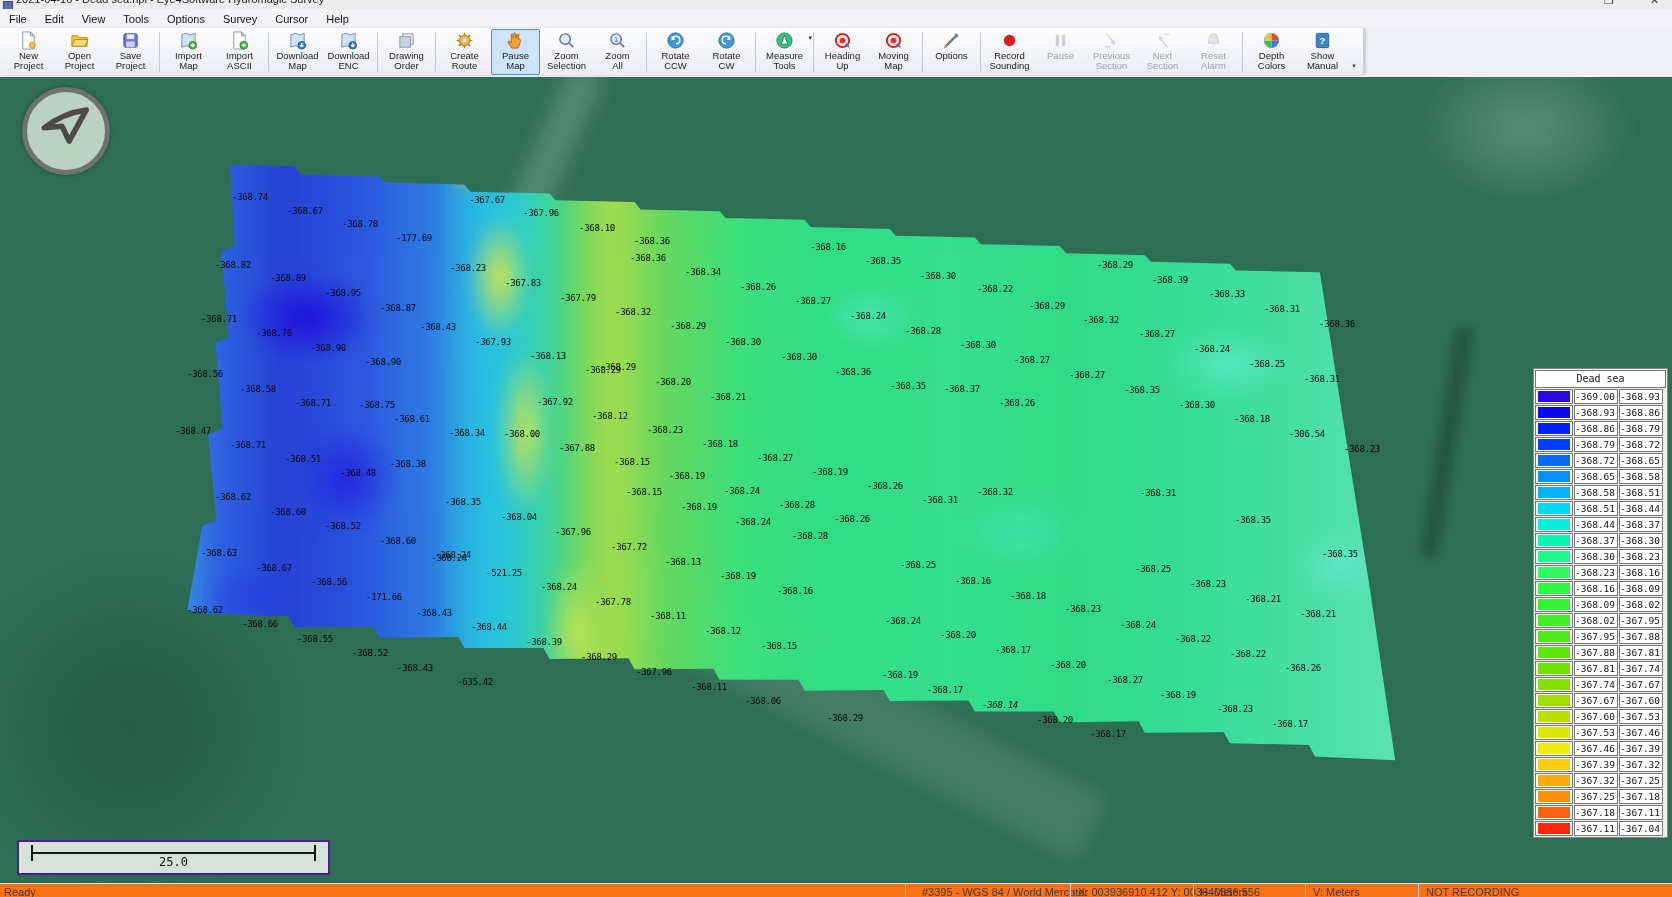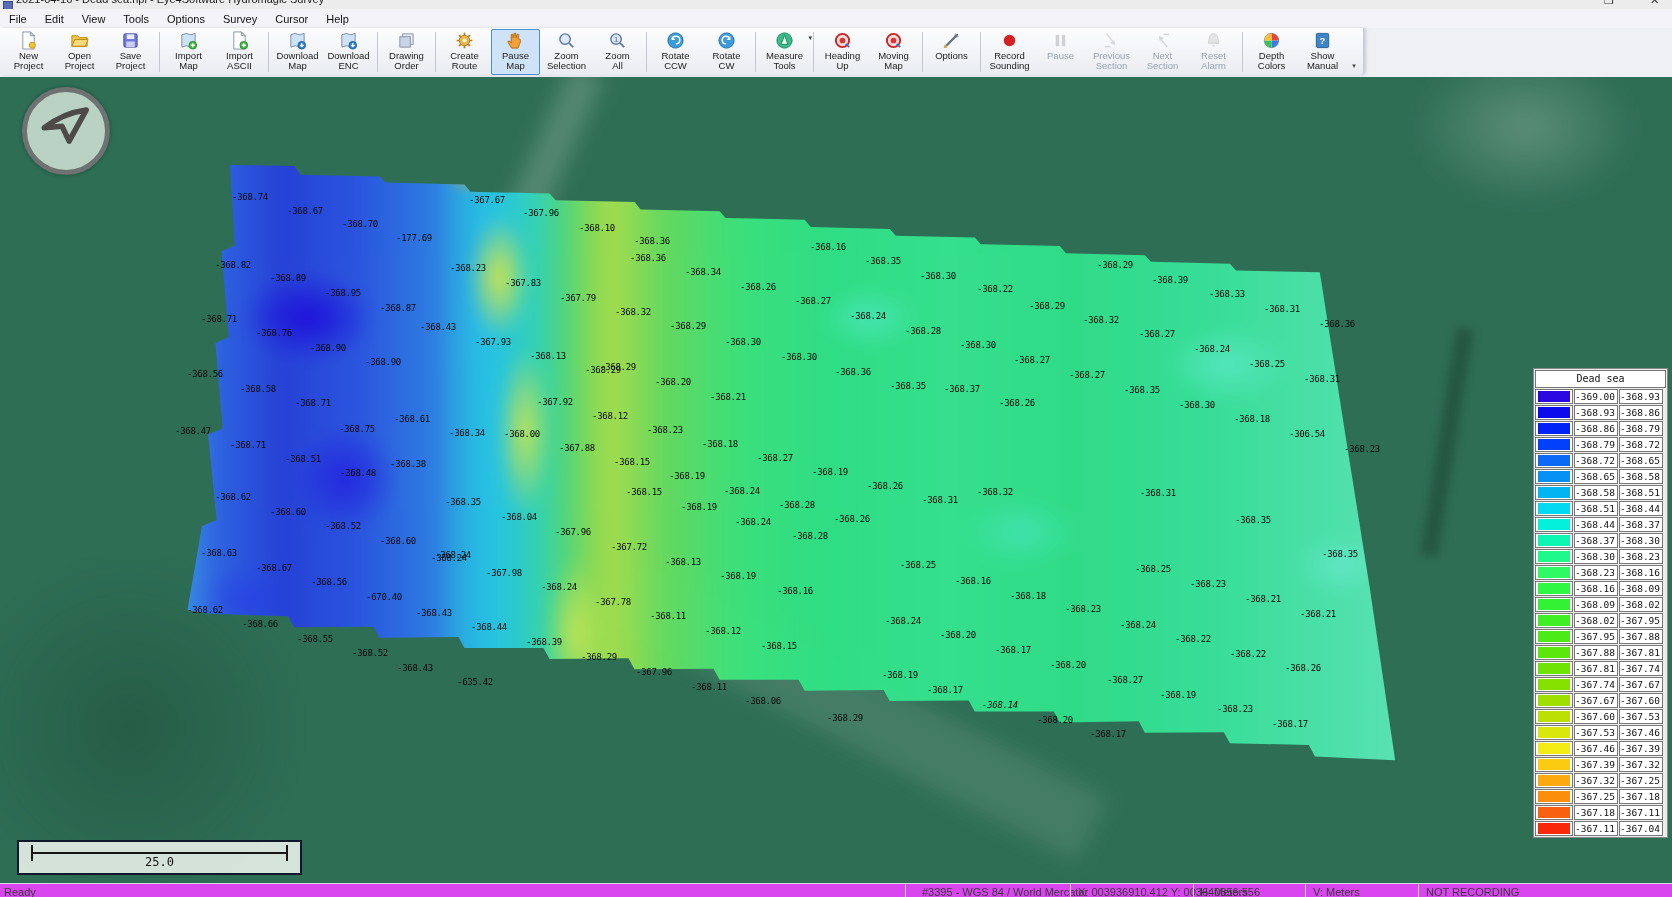--- a/index.html
+++ b/index.html
@@ -70,40 +70,40 @@
   .dlabel{position:absolute;transform:translate(-50%,-50%);font-family:"DejaVu Sans Mono","Liberation Mono",monospace;
           font-size:9px;color:#0a0a0a;white-space:nowrap;letter-spacing:-.3px;}
 
   
   .compass{position:absolute;left:22px;top:10px;width:78px;height:78px;border-radius:50%;
            background:#b9d2c4;border:5px solid #6e7270;box-shadow:0 0 4px rgba(0,0,0,.3);}
   .compass svg{width:100%;height:100%;}
 
   
   .scalebar{position:absolute;left:17px;top:763px;width:281px;height:31px;background:rgba(222,233,226,.95);
-            border:2px solid #0f172a;}
+            border:2px solid #4c1d95;padding-left:28px;}
   .scalebar .line{position:absolute;left:12px;right:12px;top:10px;height:2px;background:#161616;}
   .scalebar .tick{position:absolute;top:3px;width:2px;height:16px;background:#161616;}
   .scalebar .tick.l{left:12px;} .scalebar .tick.r{right:12px;}
   .scalebar .sl{position:absolute;left:0;right:0;top:13px;text-align:center;
                 font-family:"DejaVu Sans Mono",monospace;font-size:12px;color:#101010;}
 
   
   .legend{position:absolute;right:4px;top:291px;width:131px;background:#ededed;border:1px solid #8a8a8a;padding:1px;}
   .lg-title{background:#fff;border:1px solid #777;text-align:center;font-family:"DejaVu Sans Mono",monospace;
             font-size:10px;line-height:16px;height:16px;color:#111;}
   .lg-row{display:flex;gap:1px;margin-top:1px;height:15px;}
   .lg-cell{border:1px solid #777;background:#fff;position:relative;box-sizing:border-box;}
   .lg-sw{width:38px;flex:none;}
   .lg-sw i{position:absolute;inset:1px 2px;display:block;}
   .lg-v{width:44px;flex:none;font-family:"DejaVu Sans Mono",monospace;font-size:9.5px;line-height:13px;
         text-align:right;padding-right:3px;color:#111;}
 
   
-  .statusbar{position:absolute;left:0;top:883px;width:100%;height:14px;background:#d946ef;
+  .statusbar{position:absolute;left:0;top:883px;width:100%;height:14px;background:#f97316;
              border-top:1px solid #d8d8d8;overflow:hidden;font-size:11px;color:#3a3a3a;}
   .statusbar .s{position:absolute;top:2px;white-space:nowrap;}
   .statusbar .sep{position:absolute;top:0;bottom:0;width:1px;background:#d2d2d2;}
 </style>
 </head>
 <body>
 
 <div class="titlebar">
   <span class="appicon"></span>
   <span class="title-text">2021-04-16 - Dead sea.hpl - Eye4Software Hydromagic Survey</span>
@@ -437,21 +437,21 @@
       <span class="dlabel" style="left: 1087px; top: 298px;">-368.27</span>
       <span class="dlabel" style="left: 1142px; top: 313px;">-368.35</span>
       <span class="dlabel" style="left: 1197px; top: 328px;">-368.30</span>
       <span class="dlabel" style="left: 1252px; top: 342px;">-368.18</span>
       <span class="dlabel" style="left: 1307px; top: 357px;">-306.54</span>
       <span class="dlabel" style="left: 1362px; top: 372px;">-368.23</span>
       <span class="dlabel" style="left: 193px; top: 354px;">-368.47</span>
       <span class="dlabel" style="left: 248px; top: 368px;">-368.71</span>
       <span class="dlabel" style="left: 303px; top: 382px;">-368.51</span>
       <span class="dlabel" style="left: 358px; top: 396px;">-368.48</span>
-      <span class="dlabel" style="left: 357px; top: 328px; margin-top: 24px;">-368.75</span>
+      <span class="dlabel" style="left: 377px; top: 328px;">-368.75</span>
       <span class="dlabel" style="left: 412px; top: 342px;">-368.61</span>
       <span class="dlabel" style="left: 467px; top: 356px;">-368.34</span>
       <span class="dlabel" style="left: 522px; top: 357px;">-368.00</span>
       <span class="dlabel" style="left: 577px; top: 371px;">-367.88</span>
       <span class="dlabel" style="left: 632px; top: 385px;">-368.15</span>
       <span class="dlabel" style="left: 687px; top: 399px;">-368.19</span>
       <span class="dlabel" style="left: 742px; top: 414px;">-368.24</span>
       <span class="dlabel" style="left: 797px; top: 428px;">-368.28</span>
       <span class="dlabel" style="left: 852px; top: 442px;">-368.26</span>
       <span class="dlabel" style="left: 555px; top: 325px;">-367.92</span>
@@ -467,21 +467,21 @@
       <span class="dlabel" style="left: 1253px; top: 443px;">-368.35</span>
       <span class="dlabel" style="left: 408px; top: 387px;">-368.38</span>
       <span class="dlabel" style="left: 463px; top: 425px;">-368.35</span>
       <span class="dlabel" style="left: 519px; top: 440px;">-368.04</span>
       <span class="dlabel" style="left: 573px; top: 455px;">-367.96</span>
       <span class="dlabel" style="left: 644px; top: 415px;">-368.15</span>
       <span class="dlabel" style="left: 699px; top: 430px;">-368.19</span>
       <span class="dlabel" style="left: 753px; top: 445px;">-368.24</span>
       <span class="dlabel" style="left: 810px; top: 459px;">-368.28</span>
       <span class="dlabel" style="left: 449px; top: 481px;">-368.24</span>
-      <span class="dlabel" style="left: 504px; top: 496px;">-367.98</span>
+      <span class="dlabel" style="left: 504px; top: 496px;">-521.25</span>
       <span class="dlabel" style="left: 559px; top: 510px;">-368.24</span>
       <span class="dlabel" style="left: 629px; top: 470px;">-367.72</span>
       <span class="dlabel" style="left: 683px; top: 485px;">-368.13</span>
       <span class="dlabel" style="left: 738px; top: 499px;">-368.19</span>
       <span class="dlabel" style="left: 795px; top: 514px;">-368.16</span>
       <span class="dlabel" style="left: 613px; top: 525px;">-367.78</span>
       <span class="dlabel" style="left: 668px; top: 539px;">-368.11</span>
       <span class="dlabel" style="left: 723px; top: 554px;">-368.12</span>
       <span class="dlabel" style="left: 779px; top: 569px;">-368.15</span>
       <span class="dlabel" style="left: 434px; top: 536px;">-368.43</span>
@@ -520,21 +520,21 @@
       <span class="dlabel" style="left: 1108px; top: 657px;">-368.17</span>
       <span class="dlabel" style="left: 845px; top: 641px;">-368.29</span>
       <span class="dlabel" style="left: 233px; top: 420px;">-368.62</span>
       <span class="dlabel" style="left: 288px; top: 435px;">-368.60</span>
       <span class="dlabel" style="left: 343px; top: 449px;">-368.52</span>
       <span class="dlabel" style="left: 398px; top: 464px;">-368.60</span>
       <span class="dlabel" style="left: 453px; top: 478px;">-368.24</span>
       <span class="dlabel" style="left: 219px; top: 476px;">-368.63</span>
       <span class="dlabel" style="left: 274px; top: 491px;">-368.67</span>
       <span class="dlabel" style="left: 329px; top: 505px;">-368.56</span>
-      <span class="dlabel" style="left: 384px; top: 520px;">-670.40</span>
+      <span class="dlabel" style="left: 384px; top: 520px;">-171.66</span>
       <span class="dlabel" style="left: 205px; top: 533px;">-368.62</span>
       <span class="dlabel" style="left: 260px; top: 547px;">-368.66</span>
       <span class="dlabel" style="left: 315px; top: 562px;">-368.55</span>
       <span class="dlabel" style="left: 370px; top: 576px;">-368.52</span>
       <span class="dlabel" style="left: 1340px; top: 477px;">-368.35</span>
     </div>
 
   <div class="compass">
     <svg viewBox="0 0 100 100">
       <path d="M22 46 Q46 27 76 23 L54 63 L45 44 Z" fill="none" stroke="#4e4a47" stroke-width="7" stroke-linejoin="round"></path>

